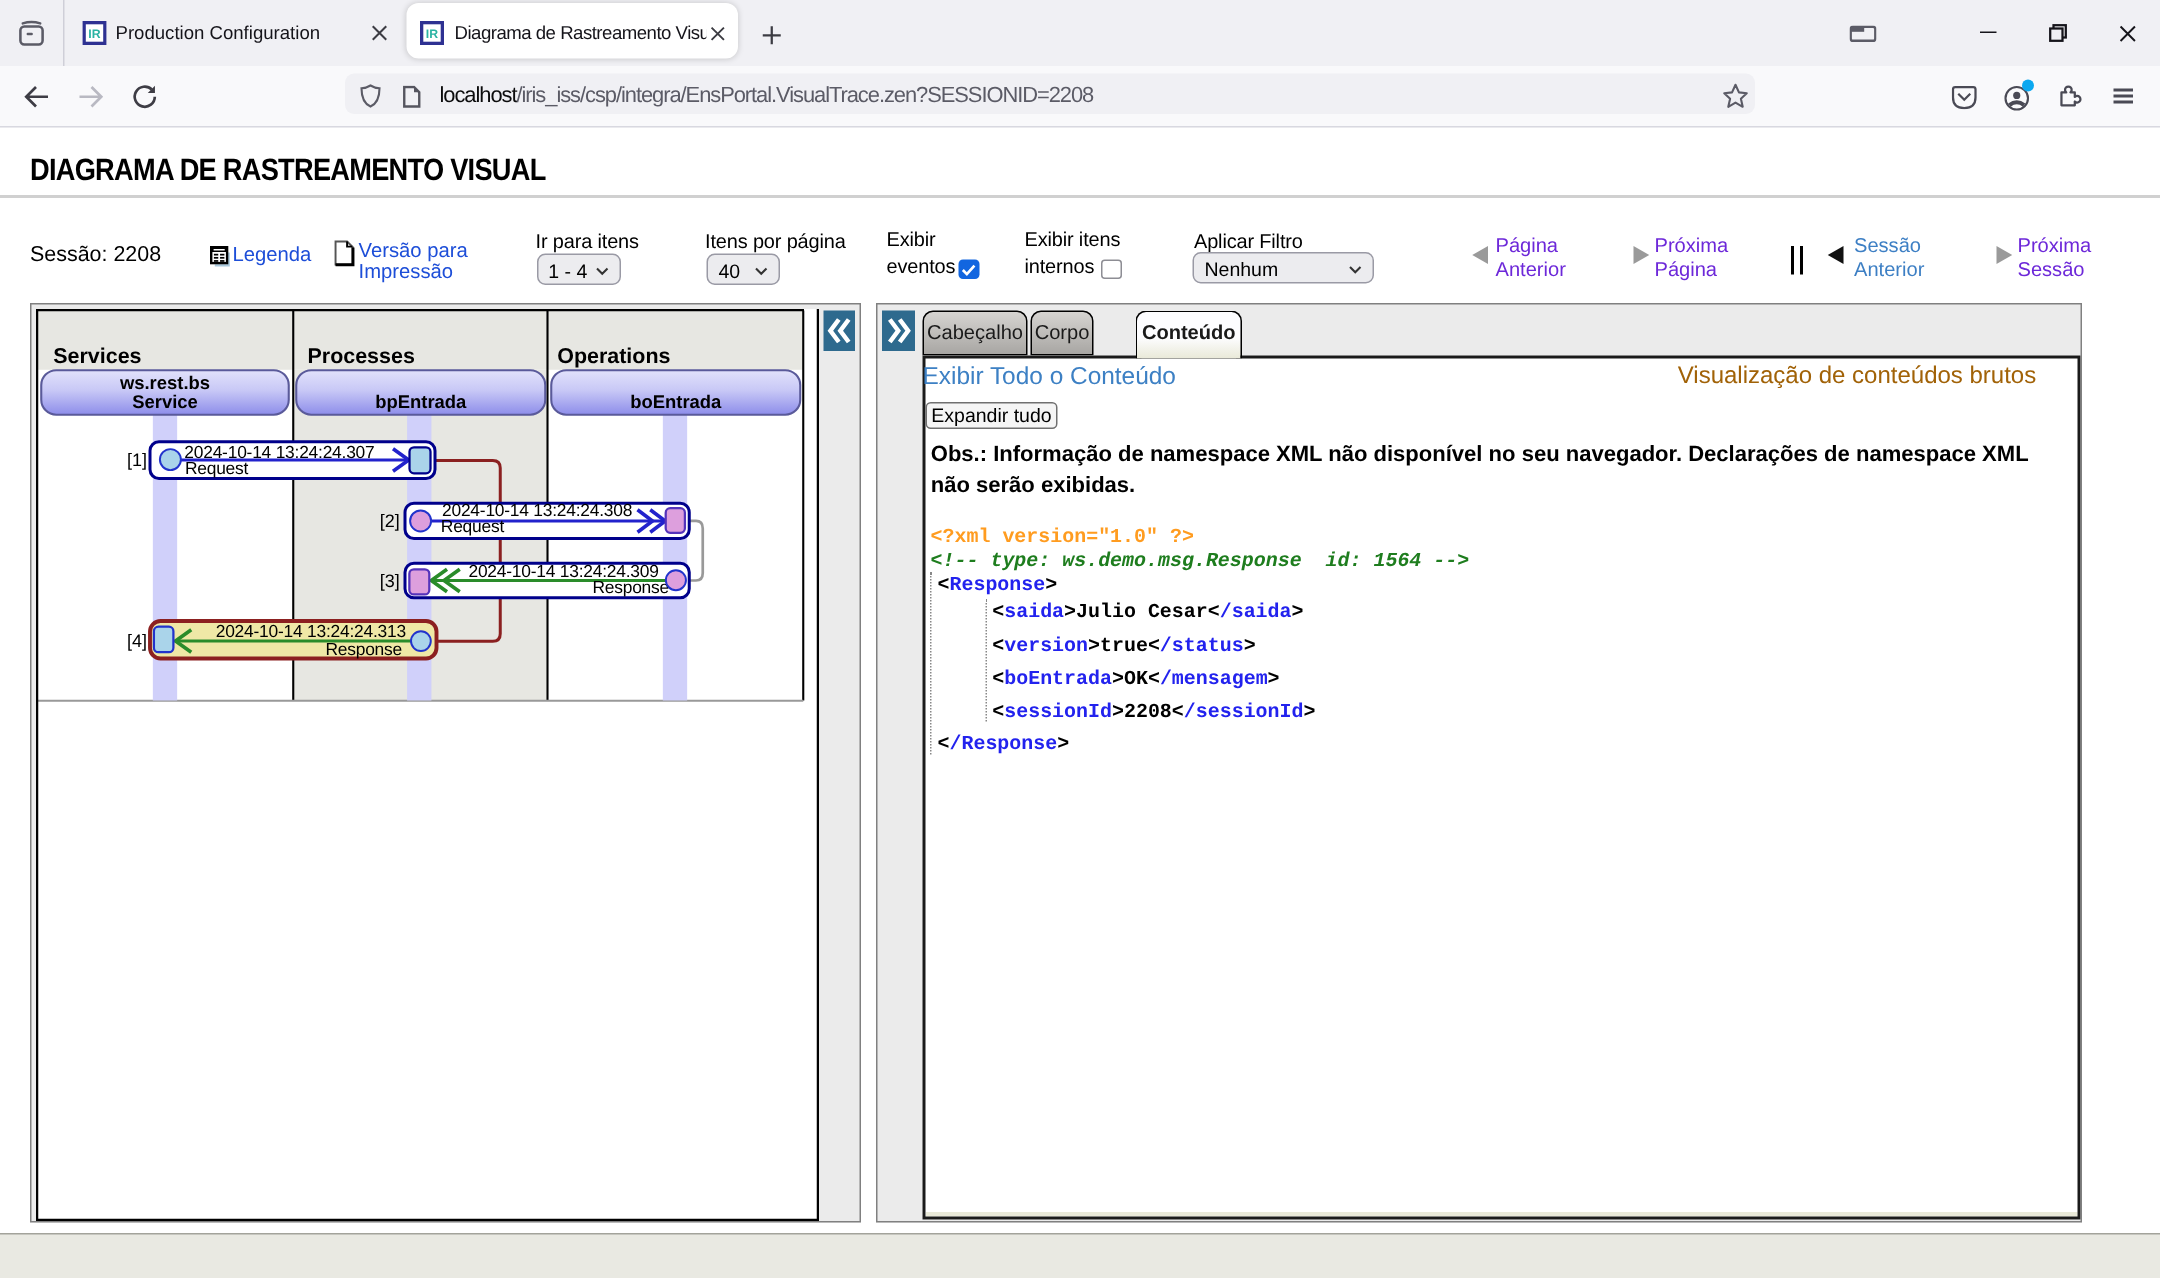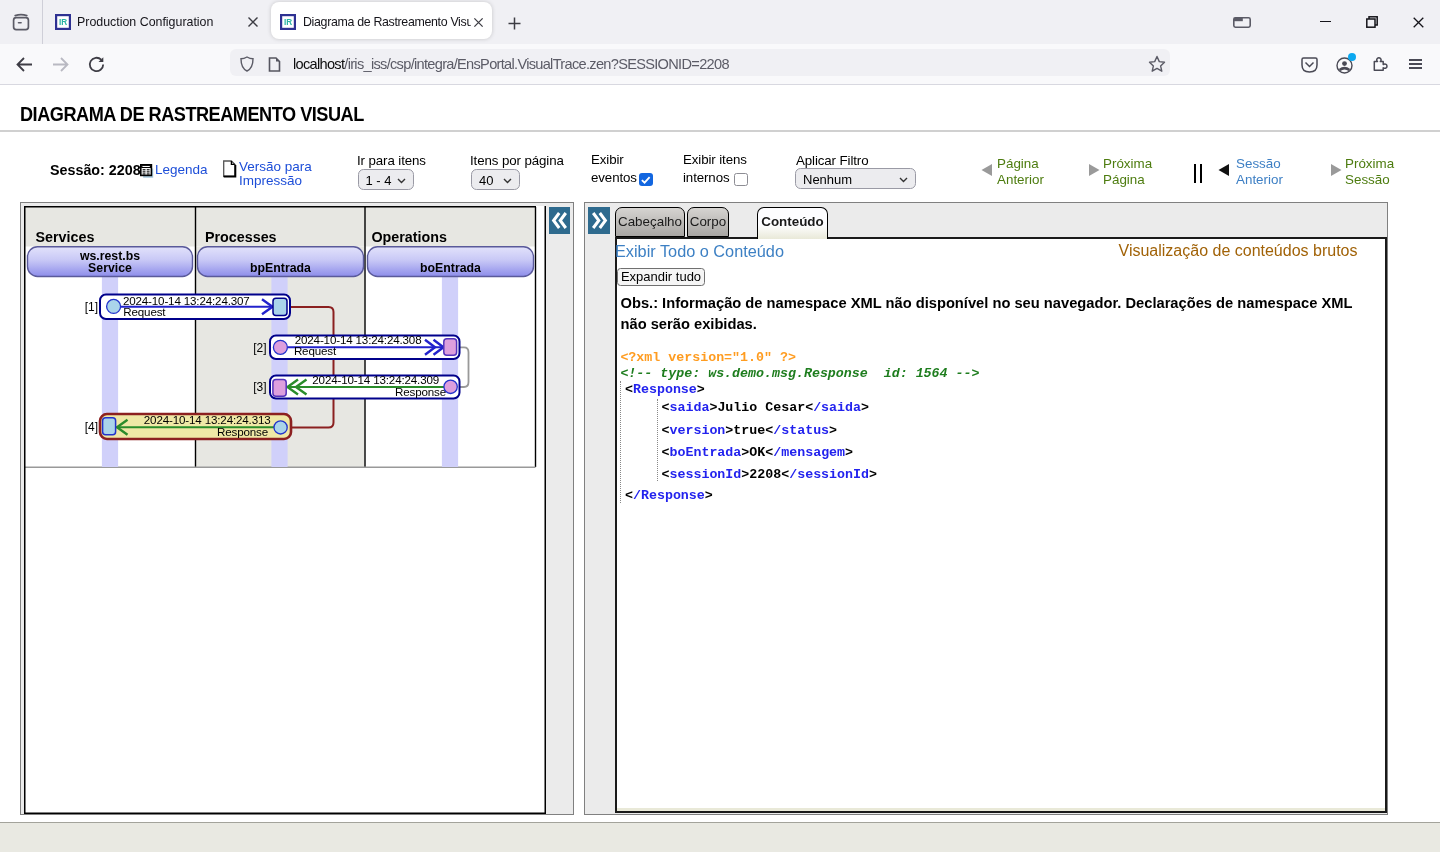--- a/index.html
+++ b/index.html
@@ -16,21 +16,21 @@
     border-bottom:1px solid #d8d8e0; }
   #urlfield { position:absolute; left:230px; top:49px; width:940px; height:27px; background:#f0f0f4; border-radius:6px; }
   #urltext { position:absolute; left:293px; top:56px; font-size:14.6px; color:#5b5b66; white-space:nowrap; letter-spacing:-0.7px;}
   #urltext b { color:#0c0c0d; font-weight:normal; }
   
   #pagetitle { position:absolute; left:20px; top:102px; font-size:20.5px; font-weight:bold;
     color:#000; letter-spacing:-0.55px; white-space:nowrap; transform:scaleX(0.885); transform-origin:left; }
   #titlerule { position:absolute; left:0; top:130px; width:1440px; height:2px; background:#d0d0d0; }
   .lbl { position:absolute; font-size:13.3px; letter-spacing:-0.1px; color:#000; white-space:nowrap; }
   .blulink { position:absolute; font-size:14.6px; color:#1d4ed8; white-space:nowrap; }
-  .graynav { position:absolute; font-size:13.4px; color:#4d7c0f; line-height:16.3px; white-space:nowrap; }
+  .graynav { position:absolute; font-size:13.4px; color:#6d28d9; line-height:16.3px; white-space:nowrap; }
   .sel { position:absolute; background:#ececef; border:1.5px solid #9a9aa5; border-radius:5.5px;
     font-size:13px; color:#000; }
   .sel span { position:absolute; left:7px; top:3px; }
   .sel svg { position:absolute; right:7px; top:8px; }
   
   #leftCont { position:absolute; left:20px; top:202px; width:554px; height:613px;
     border:1px solid #808080; background:#ebebeb; }
   #diagBox { position:absolute; left:24px; top:206px; width:522px; height:608px; background:#fff; }
   #btnL { position:absolute; left:549px; top:207px; width:21px; height:27px; background:#2e6a8e;
     color:#fff; font-size:20px; font-weight:bold; text-align:center; line-height:25px; }
@@ -137,21 +137,21 @@
   <path d="M2.3 15.2 V6.6 H5.5 A2.2 2.2 0 1 1 8.3 6.6 H11.2 V9.6 A2.2 2.2 0 1 1 11.2 12.7 V15.2 Z" fill="none" stroke="#4a4a55" stroke-width="1.5" stroke-linejoin="round"></path>
 </svg>
 <g class="abs"></g>
 <div class="abs" style="left:1409px;top:58.5px;width:13px;height:2px;background:#4a4a55"></div>
 <div class="abs" style="left:1409px;top:62.9px;width:13px;height:2px;background:#4a4a55"></div>
 <div class="abs" style="left:1409px;top:67.3px;width:13px;height:2px;background:#4a4a55"></div>
 
 <div id="pagetitle">DIAGRAMA DE RASTREAMENTO VISUAL</div>
 <div id="titlerule"></div>
 
-<div class="abs" style="left:50px;top:162px;font-size:14.3px;font-weight:bold">Sessão: 2208</div>
+<div class="abs" style="left:20px;top:162px;font-size:14.3px;font-weight:normal">Sessão: 2208</div>
 <svg class="abs" style="left:139.5px;top:163.5px" width="14" height="14" viewBox="0 0 14 14">
   <path d="M12.4 4.4 V12.9 H3.2" fill="none" stroke="#a8c8dc" stroke-width="1.6"></path>
   <rect x="0.8" y="0.8" width="10.6" height="10.6" fill="#fff" stroke="#000" stroke-width="1.6"></rect>
   <rect x="1.2" y="1.2" width="9.8" height="2.8" fill="#000"></rect>
   <rect x="2.4" y="2" width="7.4" height="1" fill="#fff"></rect>
   <rect x="2.6" y="5.2" width="2.9" height="1.15" fill="#000"></rect>
   <rect x="6.7" y="5.2" width="2.9" height="1.15" fill="#000"></rect>
   <rect x="2.6" y="7.3" width="2.9" height="1.15" fill="#000"></rect>
   <rect x="6.7" y="7.3" width="2.9" height="1.15" fill="#000"></rect>
   <rect x="2.6" y="9.4" width="2.9" height="1.15" fill="#000"></rect>

